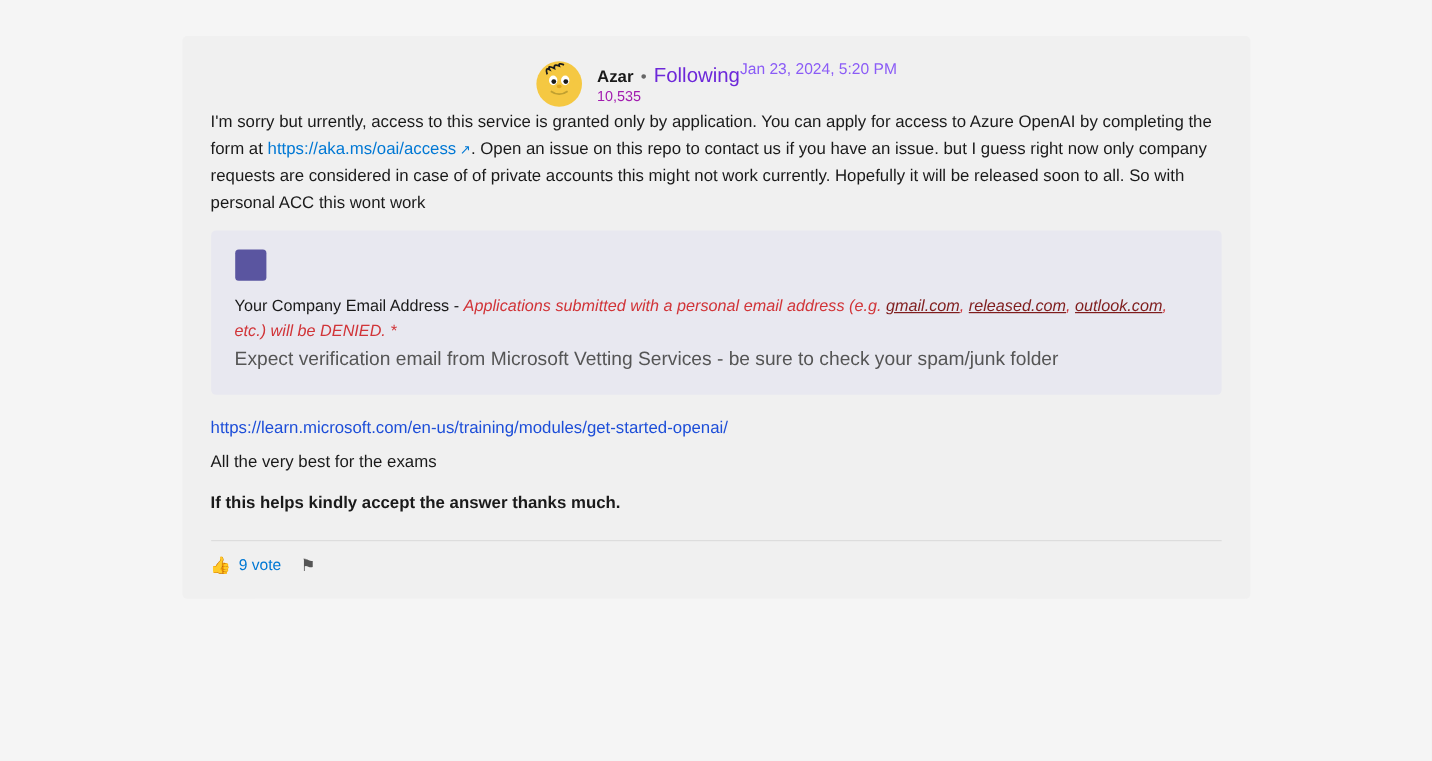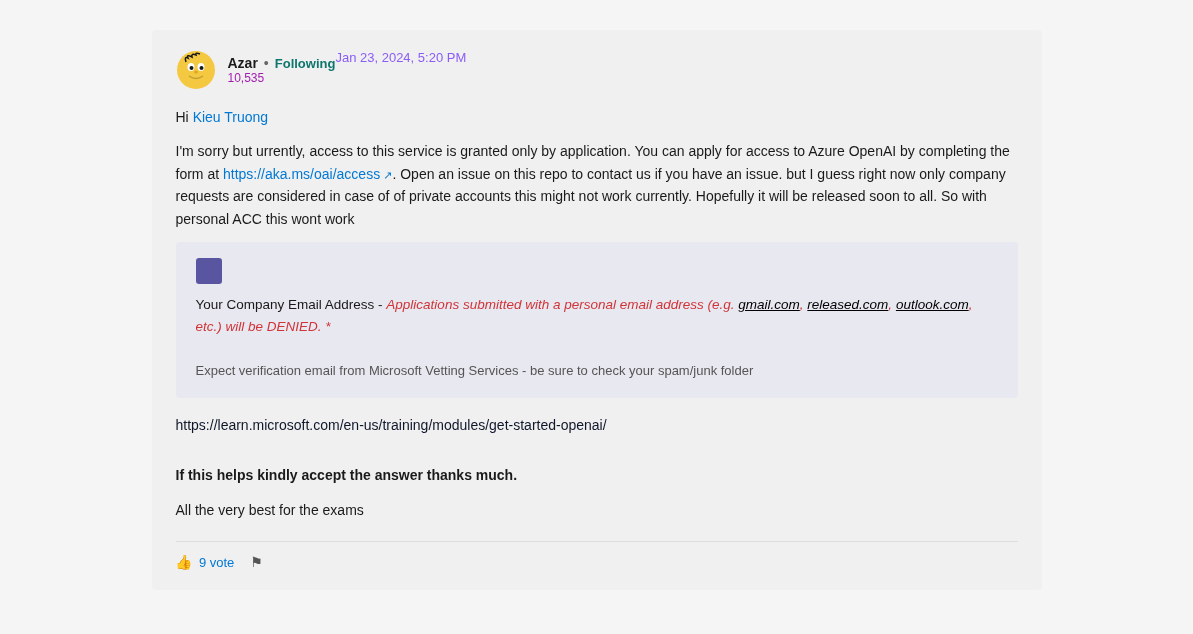--- a/index.html
+++ b/index.html
@@ -23,22 +23,22 @@
     .post-card {
       background: #f0f0f0;
       border-radius: 4px;
       padding: 20px 24px 20px 24px;
       width: 890px;
       margin-top: 10px;
     }
     .post-header {
       display: flex;
       align-items: flex-start;
-      justify-content: flex-start;
-      margin-bottom: 16px;
+      justify-content: center;
+      margin-bottom: 0;
     }
     .post-header-left {
       display: flex;
       align-items: center;
       gap: 12px;
     }
     .avatar {
       width: 40px;
       height: 40px;
       flex-shrink: 0;
@@ -55,23 +55,23 @@
     .user-name {
       font-weight: 600;
       font-size: 14px;
       color: #1a1a1a;
     }
     .separator {
       color: #666;
       font-size: 14px;
     }
     .following-badge {
-      color: #0f766e;
-      font-size: 13px;
-      font-weight: 700;
+      color: #6d28d9;
+      font-size: 17px;
+      font-weight: 400;
     }
     .user-score {
       font-size: 12px;
       color: #a21caf;
     }
     .post-date {
       font-size: 13px;
       color: #8b5cf6;
     }
     .post-body {
@@ -113,33 +113,33 @@
     .quoted-text {
       font-size: 13.5px;
       line-height: 1.6;
       color: #1a1a1a;
     }
     .quoted-text .denied-text {
       color: #d13438;
       font-style: italic;
     }
     .quoted-link {
-      color: #000000;
+      color: #7f1d1d;
       text-decoration: underline;
     }
     .quoted-sub-text {
-      font-size: 13px;
+      font-size: 16px;
       color: #555;
-      margin-top: 24px;
+      margin-top: 0;
     }
     .learn-link {
-      color: #0f172a;
+      color: #1d4ed8;
       text-decoration: none;
       display: block;
-      margin-bottom: 28px;
+      margin-bottom: 6px;
     }
     .bold-text {
       font-weight: 700;
     }
     .post-footer {
       display: flex;
       align-items: center;
       gap: 16px;
       margin-top: 20px;
       padding-top: 12px;
@@ -215,45 +215,42 @@
             <span class="following-badge">Following</span>
           </div>
           <div class="user-score">10,535</div>
         </div>
       </div>
       <div class="post-date">Jan 23, 2024, 5:20 PM</div>
     </div>
 
     <div class="post-body">
 
-      <p>
-        <span>Hi </span><a class="link" href="#"><span>Kieu Truong</span></a>
-      </p>
 
       <p>
         <span>I'm sorry but urrently, access to this service is granted only by application. You can apply for access to Azure OpenAI by completing the form at </span><a class="link link-external" href="#"><span>https://aka.ms/oai/access</span></a><span>. Open an issue on this repo to contact us if you have an issue. but I guess right now only company requests are considered in case of of private accounts this might not work currently. Hopefully it will be released soon to all. So with personal ACC this wont work</span>
       </p>
 
       <div class="quoted-block">
         <div class="quoted-number"></div>
         <div class="quoted-text">
           <span>Your Company Email Address - </span><span class="denied-text">Applications submitted with a personal email address (e.g. <a class="quoted-link" href="#">gmail.com</a>, <a class="quoted-link" href="#">released.com</a>, <a class="quoted-link" href="#">outlook.com</a>, etc.) will be DENIED. *</span>
         </div>
         <div class="quoted-sub-text">Expect verification email from Microsoft Vetting Services - be sure to check your spam/junk folder</div>
       </div>
 
       <a class="learn-link" href="#">
         <span>https://learn.microsoft.com/en-us/training/modules/get-started-openai/</span>
       </a>
 
       <p>
-        <span class="bold-text">If this helps kindly accept the answer thanks much.</span>
+        <span>All the very best for the exams</span>
       </p>
       <p>
-        <span>All the very best for the exams</span>
+        <span class="bold-text">If this helps kindly accept the answer thanks much.</span>
       </p>
 
     </div>
 
     <div class="post-footer">
       <button class="vote-btn">
         <span class="vote-icon">👍</span>
         <span>9 vote</span>
       </button>
       <button class="flag-btn">

